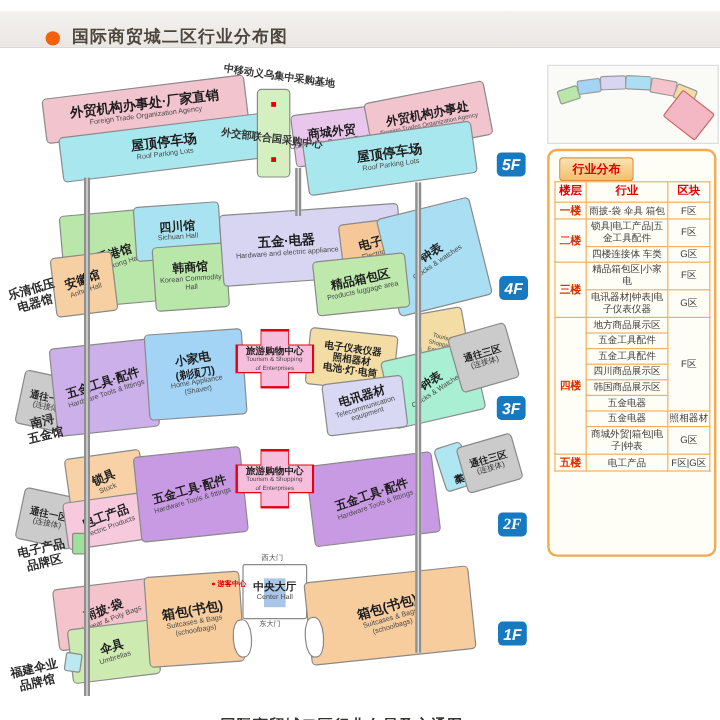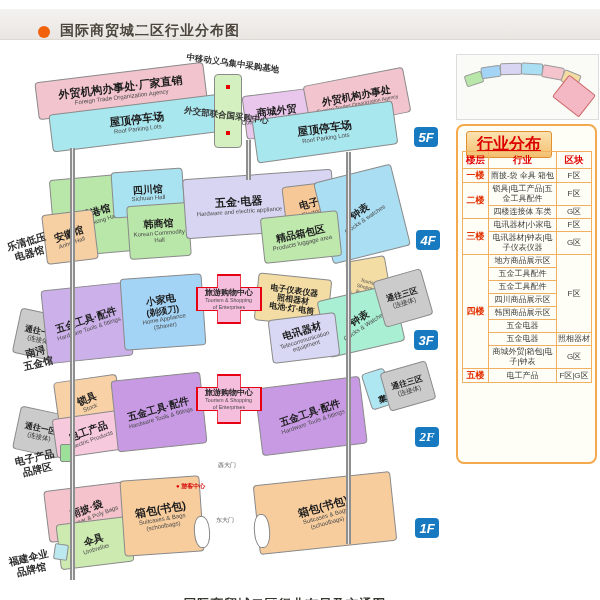--- a/index.html
+++ b/index.html
@@ -36,21 +36,21 @@
   .gatetxt{position:absolute;font-size:6px;color:#555;z-index:6;white-space:nowrap;}
   .visitor{position:absolute;font-size:6px;color:#d40000;font-weight:bold;z-index:6;white-space:nowrap;}
   #caption{position:absolute;left:120px;top:556px;width:330px;text-align:center;z-index:5;}
   #caption .czh{font-size:12.5px;font-weight:bold;color:#35352f;letter-spacing:1px;}
   
   #minimap{position:absolute;left:456px;top:54px;width:141px;height:64px;background:#fafaf7;border:1px solid #ddd;z-index:2;}
   .mm{position:absolute;border:1px solid #9a9a9a;border-radius:2px;}
   #legend{position:absolute;left:456px;top:124px;width:141px;height:340px;background:#fffef6;
           border:2px solid #f5a94f;border-radius:8px;box-sizing:border-box;z-index:2;}
   #legend-tab{position:absolute;left:8px;top:5px;padding:2px 10px;background:linear-gradient(#fbe2b0,#f3bf6f);
-          border:1px solid #e09030;border-radius:3px;color:#dd0000;font-weight:bold;font-size:16px;text-decoration:underline;}
+          border:1px solid #e09030;border-radius:3px;color:#dd0000;font-weight:bold;font-size:10px;}
   #legend table{position:absolute;left:4px;top:25px;width:129px;border-collapse:collapse;table-layout:fixed;}
   #legend td{border:1px solid #f0b060;text-align:center;vertical-align:middle;font-size:8px;color:#3a3a3a;padding:1px 1px;line-height:1.25;word-break:break-all;}
   #legend .lh td{color:#e00000;font-weight:bold;font-size:9.5px;padding:2px 0;}
   #legend td.fl{color:#e03000;font-weight:bold;font-size:9px;}
   #legend col.c1{width:26px;} #legend col.c2{width:68px;} #legend col.c3{width:35px;}
 </style>
 </head>
 <body>
 
 <div id="page">
@@ -287,20 +287,27 @@
     <div class="blk" style="left:122px;top:438px;width:78px;height:74px;background:#f7cd9e;transform:rotate(-4deg);">
       <div class="txt" style="transform:rotate(-6deg);">
         <div class="zh s11">箱包(书包)</div>
         <div class="en">Suitcases &amp; Bags</div>
         <div class="en">(schoolbags)</div>
       </div>
     </div>
     <div class="visitor" style="left:176px;top:442px;">
       <span style="color:#e60000;">●</span>
       <span>游客中心</span>
+    </div>
+    <div class="blk" style="left:202px;top:430px;width:52px;height:44px;background:#fff;border-radius:2px;">
+      <div style="position:absolute;left:17px;top:11px;width:18px;height:24px;background:#a9c6e8;"></div>
+      <div class="txt" style="position:relative;z-index:2;">
+        <div class="zh s9">中央大厅</div>
+        <div class="en">Center Hall</div>
+      </div>
     </div>
     <div class="gatetxt" style="left:218px;top:421px;">西大门</div>
     <div class="gatetxt" style="left:216px;top:476px;">东大门</div>
     <div class="blk" style="left:256px;top:438px;width:136px;height:68px;background:#f7cd9e;transform:rotate(-6deg);">
       <div class="txt" style="transform:rotate(-10deg);">
         <div class="zh s11">箱包(书包)</div>
         <div class="en">Suitcases &amp; Bags</div>
         <div class="en">(schoolbags)</div>
       </div>
     </div>
@@ -357,21 +364,21 @@
         <td class="fl" rowspan="2">二楼</td>
         <td>锁具|电工产品|五金工具配件</td>
         <td>F区</td>
       </tr>
       <tr>
         <td>四楼连接体 车类</td>
         <td>G区</td>
       </tr>
       <tr>
         <td class="fl" rowspan="2">三楼</td>
-        <td>电讯器材|小家电</td>
+        <td>精品箱包区|小家电</td>
         <td>F区</td>
       </tr>
       <tr>
         <td>电讯器材|钟表|电子仪表仪器</td>
         <td>G区</td>
       </tr>
       <tr>
         <td class="fl" rowspan="8">四楼</td>
         <td>地方商品展示区</td>
         <td rowspan="6">F区</td>

